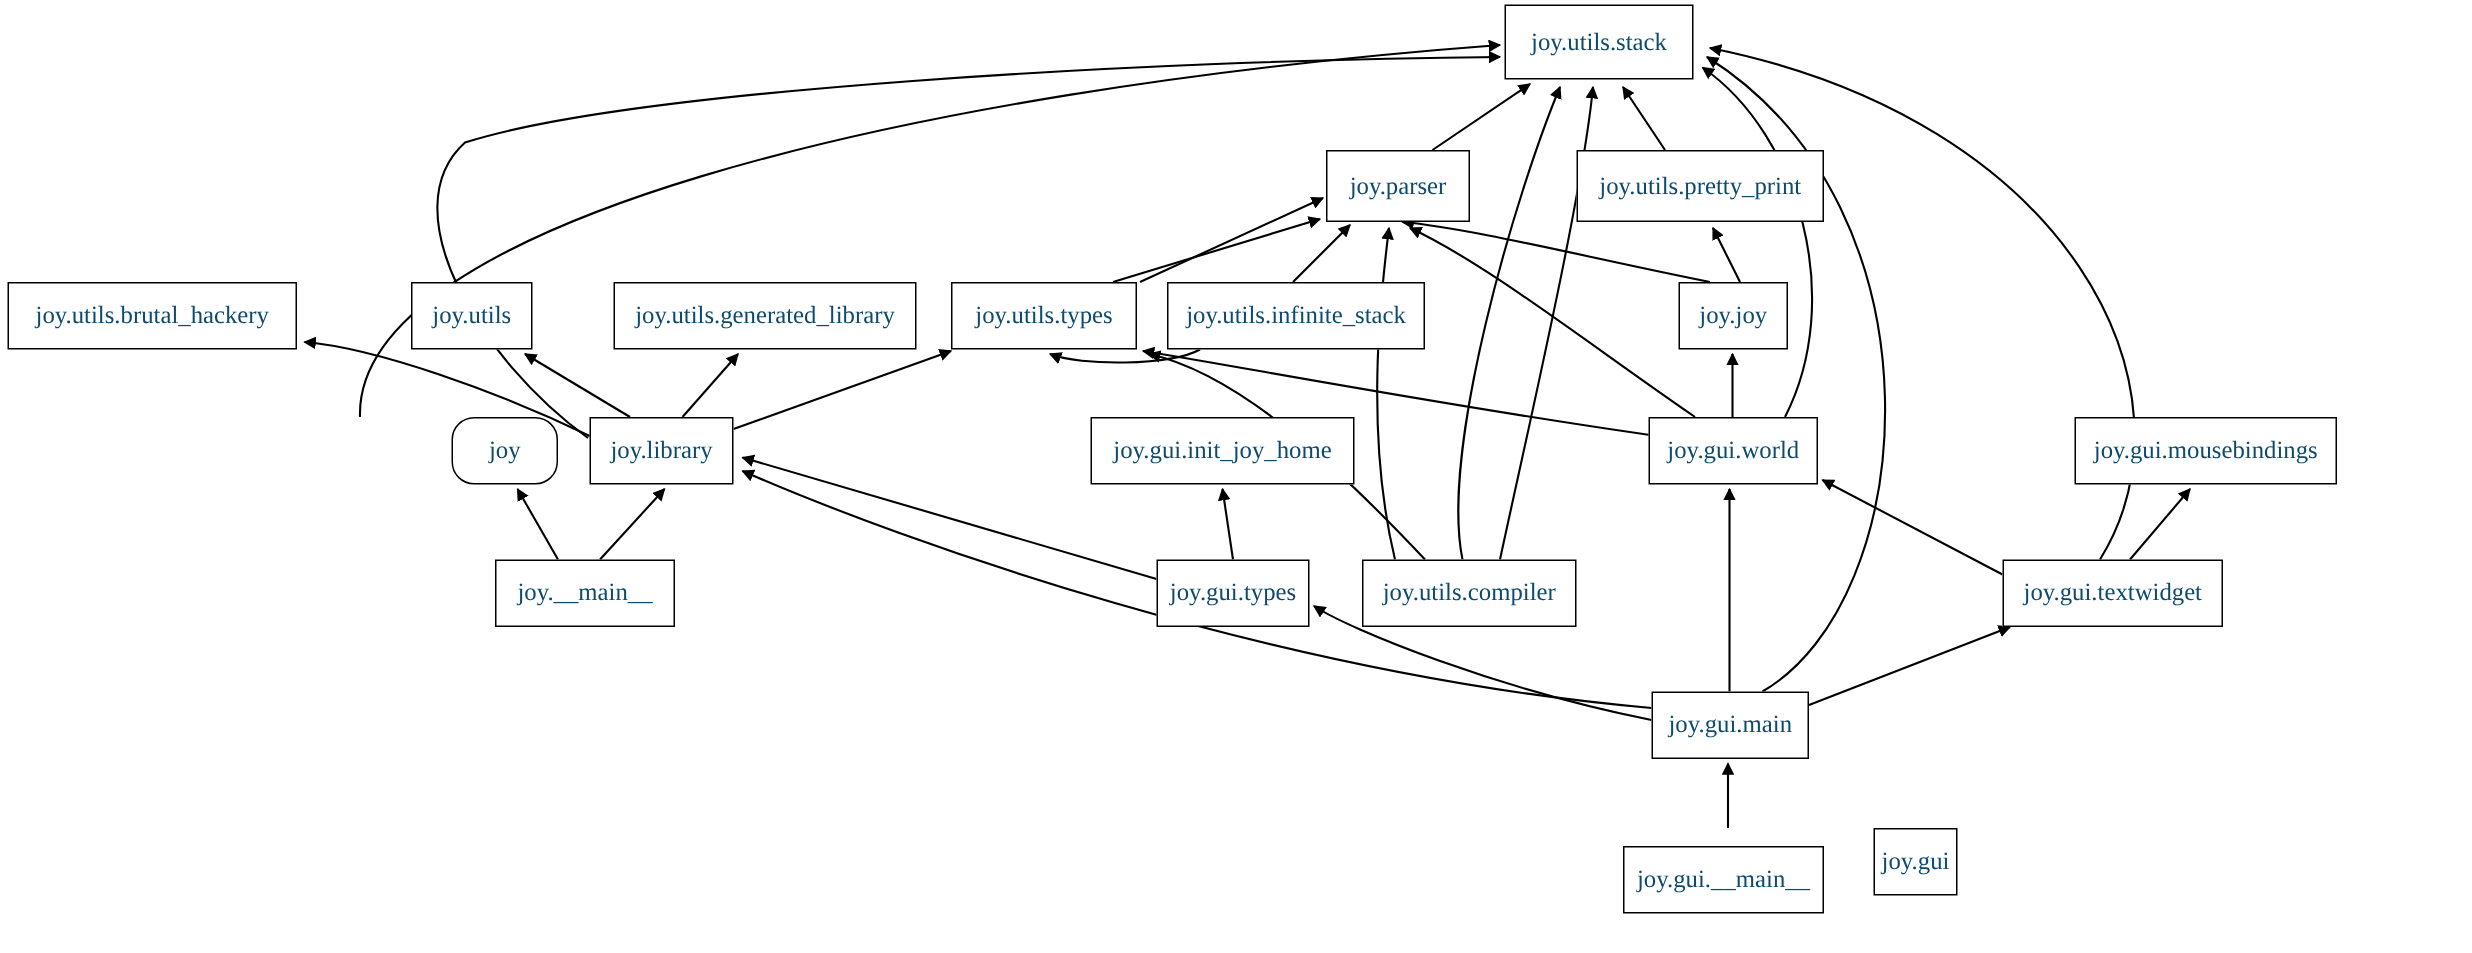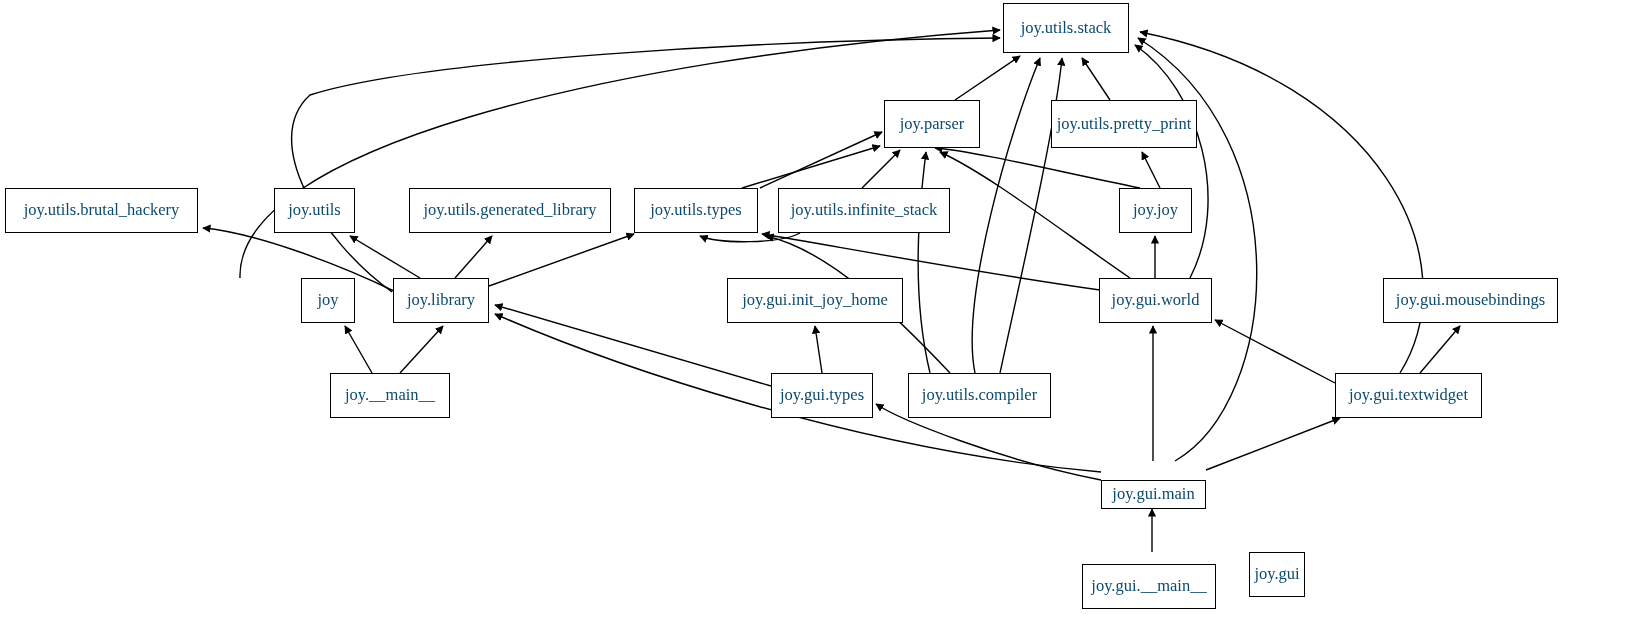--- a/index.html
+++ b/index.html
@@ -94,42 +94,42 @@
       </g>
   </svg>
 
   <div id="nodes">
       <div class="node" style="left: 1003px; top: 3px; width: 126px; height: 50px; background: rgb(255, 255, 255); border-color: rgb(0, 0, 0);">
         <span class="node-label">joy.utils.stack</span>
       </div>
       <div class="node" style="left: 884px; top: 100px; width: 96px; height: 48px; background: rgb(255, 255, 255); border-color: rgb(0, 0, 0);">
         <span class="node-label">joy.parser</span>
       </div>
-      <div class="node" style="left: 1051px; top: 100px; width: 146px; height: 48px; background: rgb(255, 255, 255); border-color: rgb(0, 0, 0);">
+      <div class="node" style="left: 1051px; top: 100px; width: 165px; height: 48px; background: rgb(255, 255, 255); border-color: rgb(0, 0, 0);">
         <span class="node-label">joy.utils.pretty_print</span>
       </div>
       <div class="node" style="left: 5px; top: 188px; width: 193px; height: 45px; background: rgb(255, 255, 255); border-color: rgb(0, 0, 0);">
         <span class="node-label">joy.utils.brutal_hackery</span>
       </div>
       <div class="node" style="left: 274px; top: 188px; width: 81px; height: 45px; background: rgb(255, 255, 255); border-color: rgb(0, 0, 0); text-align: right;">
         <span class="node-label">joy.utils</span>
       </div>
       <div class="node" style="left: 409px; top: 188px; width: 202px; height: 45px; background: rgb(255, 255, 255); border-color: rgb(0, 0, 0);">
         <span class="node-label">joy.utils.generated_library</span>
       </div>
       <div class="node" style="left: 634px; top: 188px; width: 124px; height: 45px; background: rgb(255, 255, 255); border-color: rgb(0, 0, 0);">
         <span class="node-label">joy.utils.types</span>
       </div>
       <div class="node" style="left: 778px; top: 188px; width: 172px; height: 45px; background: rgb(255, 255, 255); border-color: rgb(0, 0, 0);">
         <span class="node-label">joy.utils.infinite_stack</span>
       </div>
       <div class="node" style="left: 1119px; top: 188px; width: 73px; height: 45px; background: rgb(255, 255, 255); border-color: rgb(0, 0, 0);">
         <span class="node-label">joy.joy</span>
       </div>
-      <div class="node" style="left: 301px; top: 278px; width: 54px; height: 45px; background: rgb(255, 255, 255); border-color: rgb(0, 0, 0);">
+      <div class="node" style="left: 301px; top: 278px; width: 71px; height: 45px; background: rgb(255, 255, 255); border-color: rgb(0, 0, 0); border-radius: 15px;">
         <span class="node-label">joy</span>
       </div>
       <div class="node" style="left: 393px; top: 278px; width: 96px; height: 45px; background: rgb(255, 255, 255); border-color: rgb(0, 0, 0);">
         <span class="node-label">joy.library</span>
       </div>
       <div class="node" style="left: 727px; top: 278px; width: 176px; height: 45px; background: rgb(255, 255, 255); border-color: rgb(0, 0, 0);">
         <span class="node-label">joy.gui.init_joy_home</span>
       </div>
       <div class="node" style="left: 1099px; top: 278px; width: 113px; height: 45px; background: rgb(255, 255, 255); border-color: rgb(0, 0, 0);">
         <span class="node-label">joy.gui.world</span>
@@ -142,21 +142,21 @@
       </div>
       <div class="node" style="left: 771px; top: 373px; width: 102px; height: 45px; background: rgb(255, 255, 255); border-color: rgb(0, 0, 0);">
         <span class="node-label">joy.gui.types</span>
       </div>
       <div class="node" style="left: 908px; top: 373px; width: 143px; height: 45px; background: rgb(255, 255, 255); border-color: rgb(0, 0, 0);">
         <span class="node-label">joy.utils.compiler</span>
       </div>
       <div class="node" style="left: 1335px; top: 373px; width: 147px; height: 45px; background: rgb(255, 255, 255); border-color: rgb(0, 0, 0);">
         <span class="node-label">joy.gui.textwidget</span>
       </div>
-      <div class="node" style="left: 1101px; top: 480px; width: 105px; height: 29px; background: rgb(255, 255, 255); border-color: rgb(0, 0, 0);">
+      <div class="node" style="left: 1101px; top: 461px; width: 105px; height: 45px; background: rgb(255, 255, 255); border-color: rgb(0, 0, 0);">
         <span class="node-label">joy.gui.main</span>
       </div>
       <div class="node" style="left: 1082px; top: 552px; width: 134px; height: 45px; background: rgb(255, 255, 255); border-color: rgb(0, 0, 0); margin-top: 12px;">
         <span class="node-label">joy.gui.__main__</span>
       </div>
       <div class="node" style="left: 1249px; top: 552px; width: 56px; height: 45px; background: rgb(255, 255, 255); border-color: rgb(0, 0, 0);">
         <span class="node-label">joy.gui</span>
       </div>
     </div>
 

